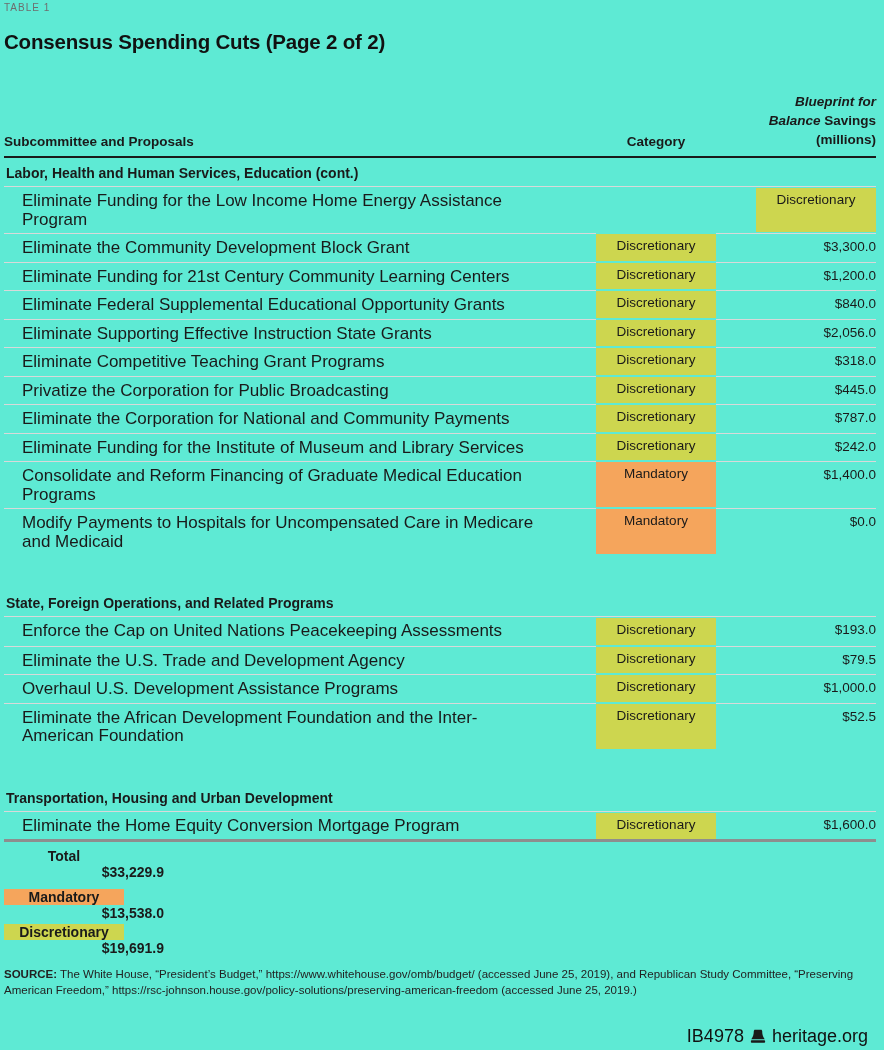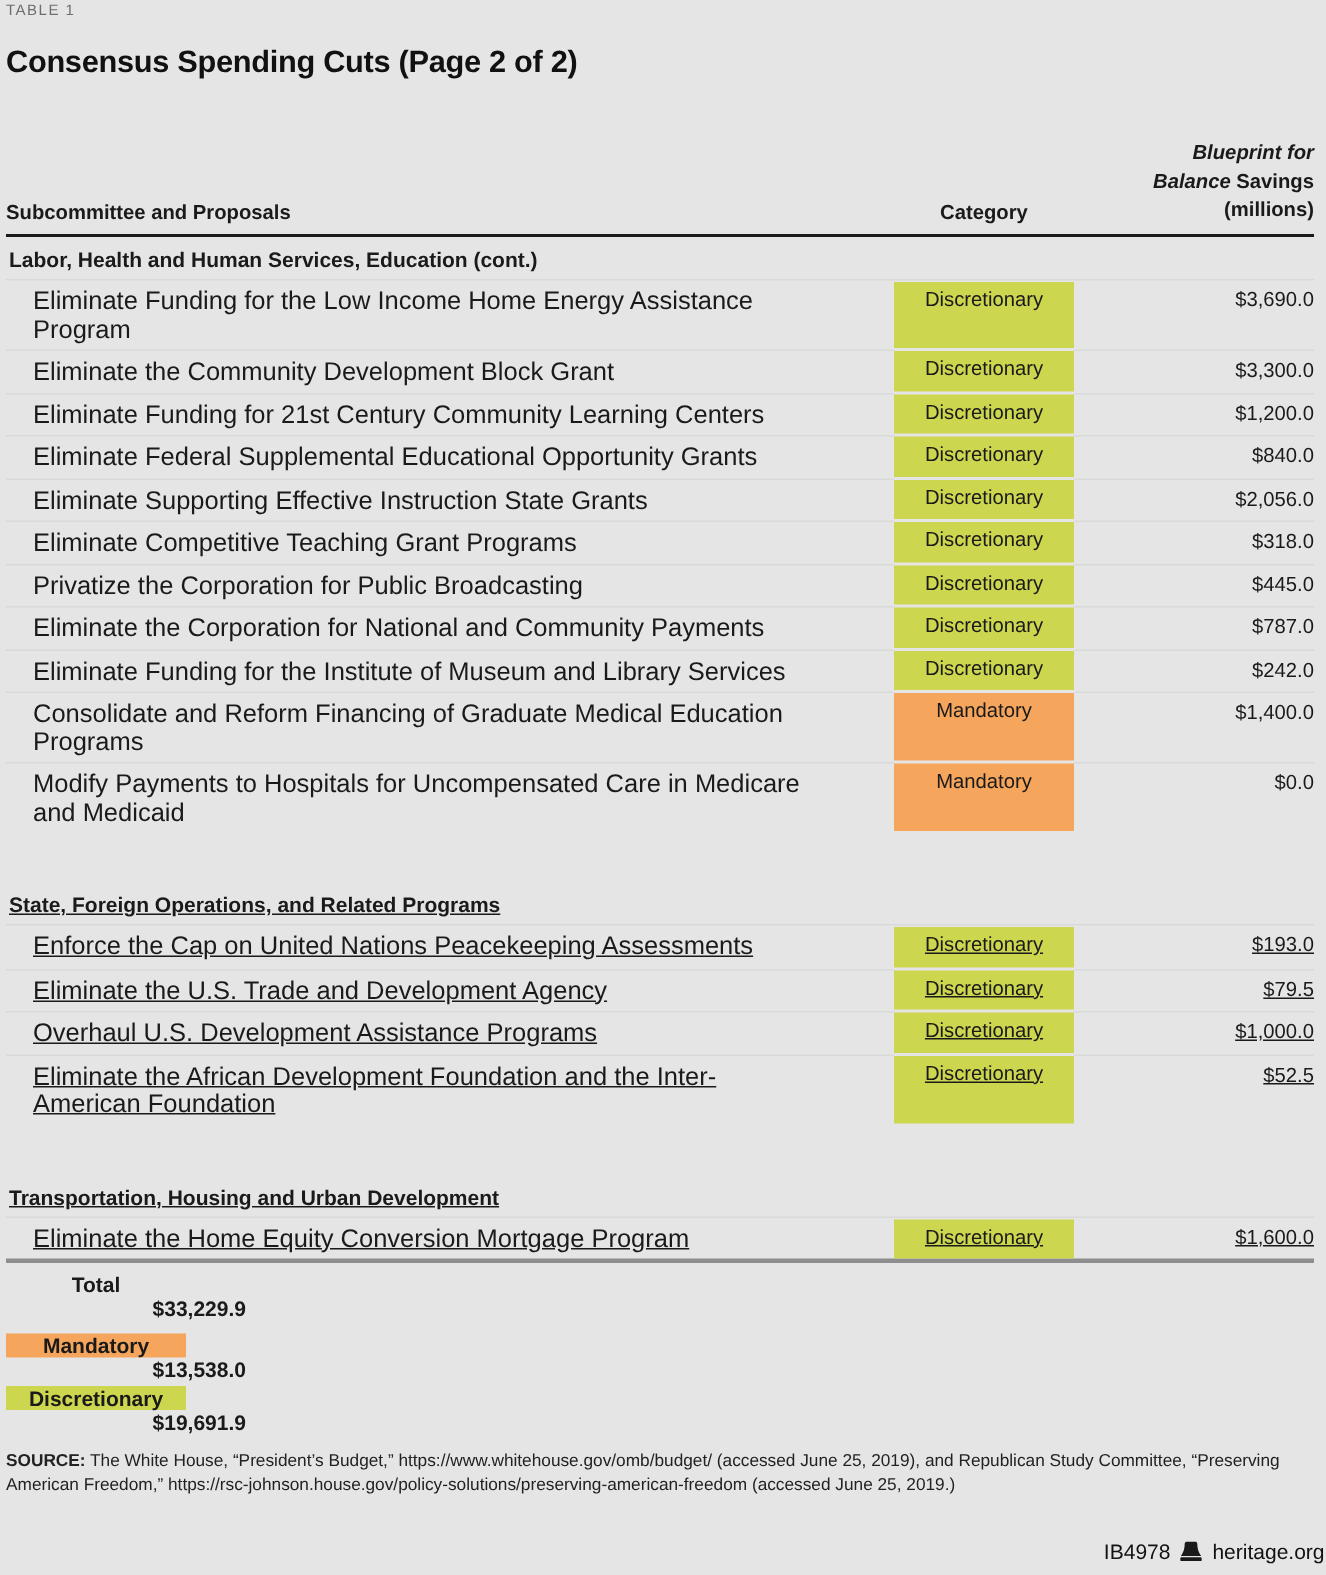--- a/index.html
+++ b/index.html
@@ -1,34 +1,34 @@
 <!DOCTYPE html>
 <html><head>
 <meta charset="utf-8">
 <style>
   * { margin:0; padding:0; box-sizing:border-box; }
   html,body { background:#ffffff; }
   body { font-family:"Liberation Sans","DejaVu Sans",sans-serif; color:#1a1a1a; }
   .page {
-    position:relative; width:884px; height:1050px; background:#e5e5e5;
+    position:relative; width:884px; height:1050px; background:#5eead4;
     padding:2px 8px 0 4px; overflow:hidden;
   }
   .eyebrow { font-size:10px; letter-spacing:1px; color:#6e6e6e; }
   .title { margin-top:17px; font-size:20.5px; font-weight:bold; letter-spacing:-0.2px; color:#111; }
 
   
   .thead { display:flex; align-items:flex-end; margin-top:38px; padding-bottom:7px; border-bottom:2px solid #1a1a1a; }
   .h-proposals { flex:1; font-weight:bold; font-size:13.5px; }
   .h-category { width:120px; text-align:center; font-weight:bold; font-size:13.5px; }
   .h-savings { width:160px; text-align:right; font-weight:bold; font-size:13.5px; line-height:19px; }
   .h-savings em { font-style:italic; }
 
   
   .section-heading { font-size:14px; font-weight:bold; padding:7px 0 5px 2px; border-bottom:1px solid #d9d9d9; }
-  .section + .section { margin-top:33px;text-decoration:underline; }
+  .section + .section { margin-top:33px; }
   .rows .row + .row .c1, .rows .row + .row .c3 { border-top:1px solid #d9d9d9; }
   .row { display:flex; align-items:stretch; }
   .row .c1 { flex:1; padding:5px 10px 4px 18px; font-size:17px; line-height:18.5px; }
   .row .c1 .txt { display:block; max-width:515px; }
   .row .c2 { width:120px; padding:1px 0; display:flex; }
   .row .c2 .badge { flex:1; display:flex; justify-content:center; align-items:flex-start;
                     padding-top:4px; font-size:13.5px; }
   .row .c3 { width:160px; text-align:right; padding:5px 0 4px; font-size:13.5px; }
   .row-1 { min-height:28.5px; }
   .row-2 { min-height:44px; }
@@ -46,22 +46,22 @@
              font-weight:bold; font-size:14px; }
   .t-badge-row { height:35px; }
   .t-badge-row.first { margin-top:8px; }
   .t-badge { width:120px; display:flex; align-items:center; justify-content:center;
              font-weight:bold; font-size:14px; }
 
   
   .source { position:absolute; left:4px; top:966px; width:872px; font-size:11.5px;
             line-height:16px; color:#222; }
   .source strong { font-weight:bold; }
-  .brandline { position:absolute; right:1px; top:1026px; display:flex; align-items:center;
-               gap:6px; font-size:14px; color:#111; }
+  .brandline { position:absolute; right:16px; top:1026px; display:flex; align-items:center;
+               gap:6px; font-size:18px; color:#111; }
   .bell { display:inline-flex; align-items:center; }
 </style>
 </head>
 <body>
 
 <div class="page">
 
   <div class="eyebrow">TABLE 1</div>
   <h1 class="title">Consensus Spending Cuts (Page 2 of 2)</h1>
 
@@ -80,21 +80,20 @@
     <div class="section">
       <div class="section-heading">Labor, Health and Human Services, Education (cont.)</div>
       <div class="rows">
         <div class="row row-1">
           <div class="c1">
               <span class="txt">Eliminate Funding for the Low Income Home Energy Assistance Program</span>
             </div>
           <div class="c2">
               <div class="badge badge--discretionary">Discretionary</div>
             </div>
-          <div class="c3">$3,690.0</div>
         </div>
         <div class="row row-1">
           <div class="c1">
               <span class="txt">Eliminate the Community Development Block Grant</span>
             </div>
           <div class="c2">
               <div class="badge badge--discretionary">Discretionary</div>
             </div>
           <div class="c3">$3,300.0</div>
         </div>

